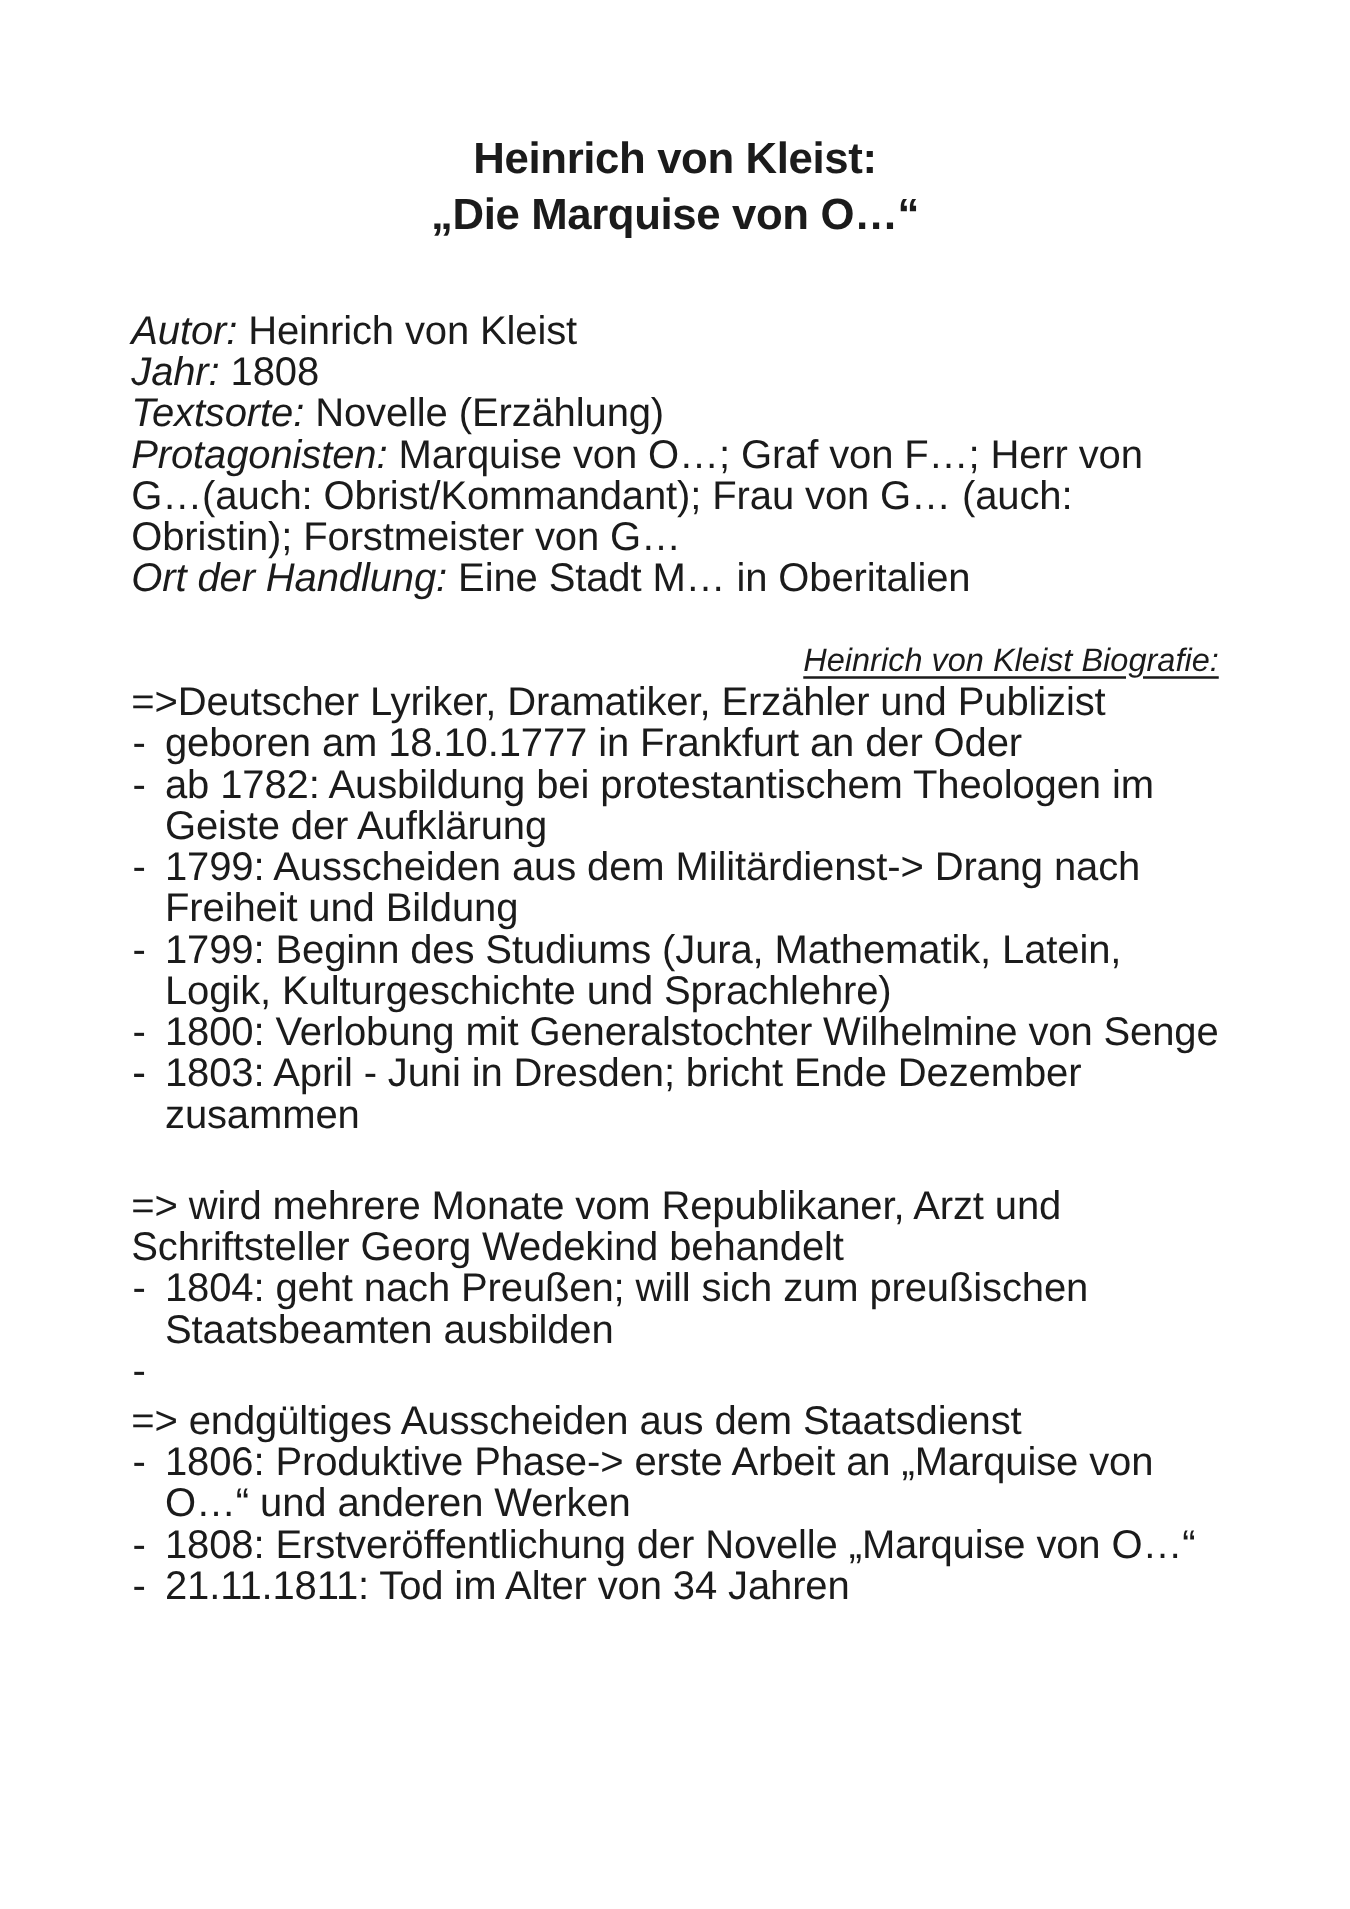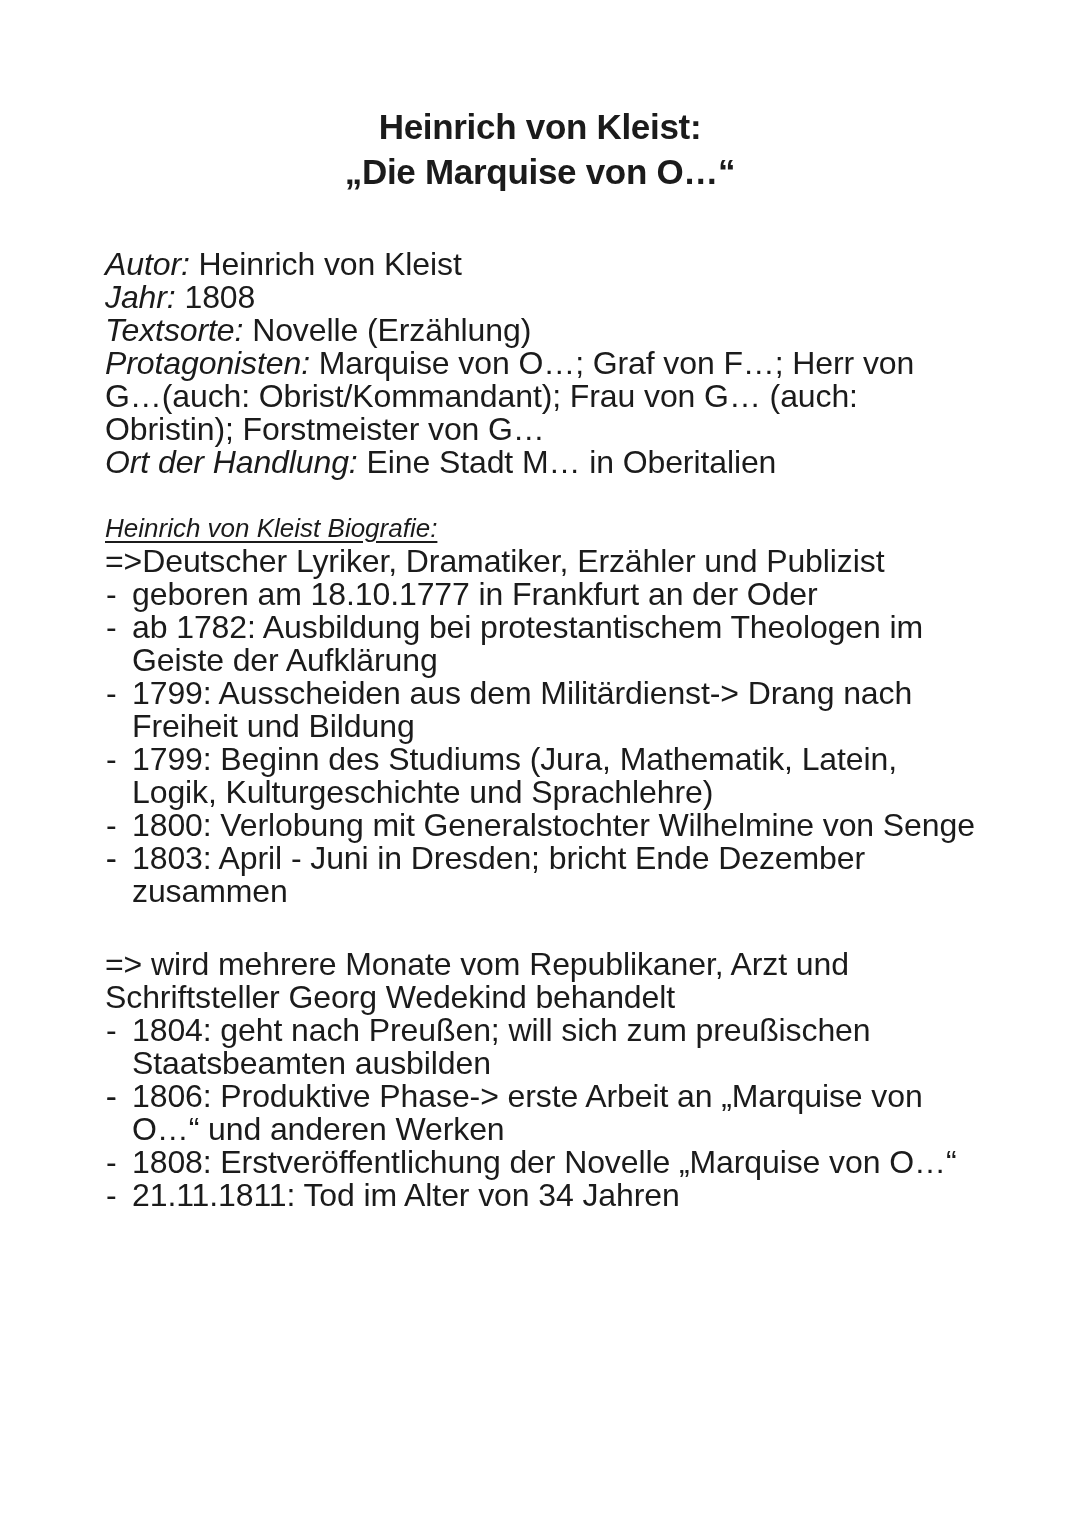--- a/index.html
+++ b/index.html
@@ -34,20 +34,21 @@
   }
   .meta-line .label { font-style: italic; }
   .bio-heading {
     margin: 33px 0 0 0;
     font-size: 26px;
     font-weight: normal;
     font-style: italic;
     line-height: 33px;
     text-decoration: underline;
     text-underline-offset: 4px;
+    text-align: right;
   }
   .bio-item { position: relative; }
   .bio-item.bullet { padding-left: 27px; }
   .bio-item.bullet .marker {
     position: absolute;
     left: 1px;
     top: 0;
   }
   .bio-item.arrow { padding-left: 0; margin-top: 40px; }
 </style>
@@ -75,18 +76,19 @@
         <div class="bio-item bullet"><span class="marker">-</span><span>geboren am 18.10.1777 in Frankfurt an der Oder</span></div>
         <div class="bio-item bullet"><span class="marker">-</span><span>ab 1782: Ausbildung bei protestantischem Theologen im Geiste der Aufklärung</span></div>
         <div class="bio-item bullet"><span class="marker">-</span><span>1799: Ausscheiden aus dem Militärdienst-&gt; Drang nach Freiheit und Bildung</span></div>
         <div class="bio-item bullet"><span class="marker">-</span><span>1799: Beginn des Studiums (Jura, Mathematik, Latein, Logik, Kulturgeschichte und Sprachlehre)</span></div>
         <div class="bio-item bullet"><span class="marker">-</span><span>1800: Verlobung mit Generalstochter Wilhelmine von Senge</span></div>
         <div class="bio-item bullet"><span class="marker">-</span></div>
         <div class="bio-item bullet"><span class="marker">-</span><span>1803: April - Juni in Dresden; bricht Ende Dezember zusammen</span></div>
         <div class="bio-item arrow">=&gt; wird mehrere Monate vom Republikaner, Arzt und Schriftsteller Georg Wedekind behandelt</div>
         <div class="bio-item bullet"><span class="marker">-</span><span>1804: geht nach Preußen; will sich zum preußischen Staatsbeamten ausbilden</span></div>
         <div class="bio-item bullet"><span class="marker">-</span></div>
+        <div class="bio-item arrow">=&gt; endgültiges Ausscheiden aus dem Staatsdienst</div>
         <div class="bio-item bullet"><span class="marker">-</span><span>1806: Produktive Phase-&gt; erste Arbeit an „Marquise von O…“ und anderen Werken</span></div>
         <div class="bio-item bullet"><span class="marker">-</span><span>1808: Erstveröffentlichung der Novelle „Marquise von O…“</span></div>
         <div class="bio-item bullet"><span class="marker">-</span><span>21.11.1811: Tod im Alter von 34 Jahren</span></div>
       </div>
   </div>
 </div>
 
 </body></html>

